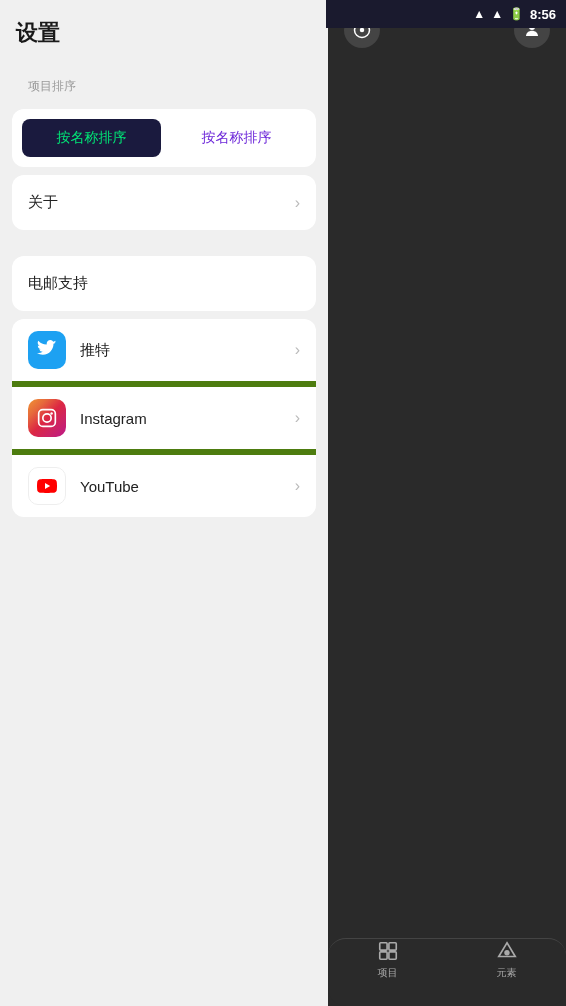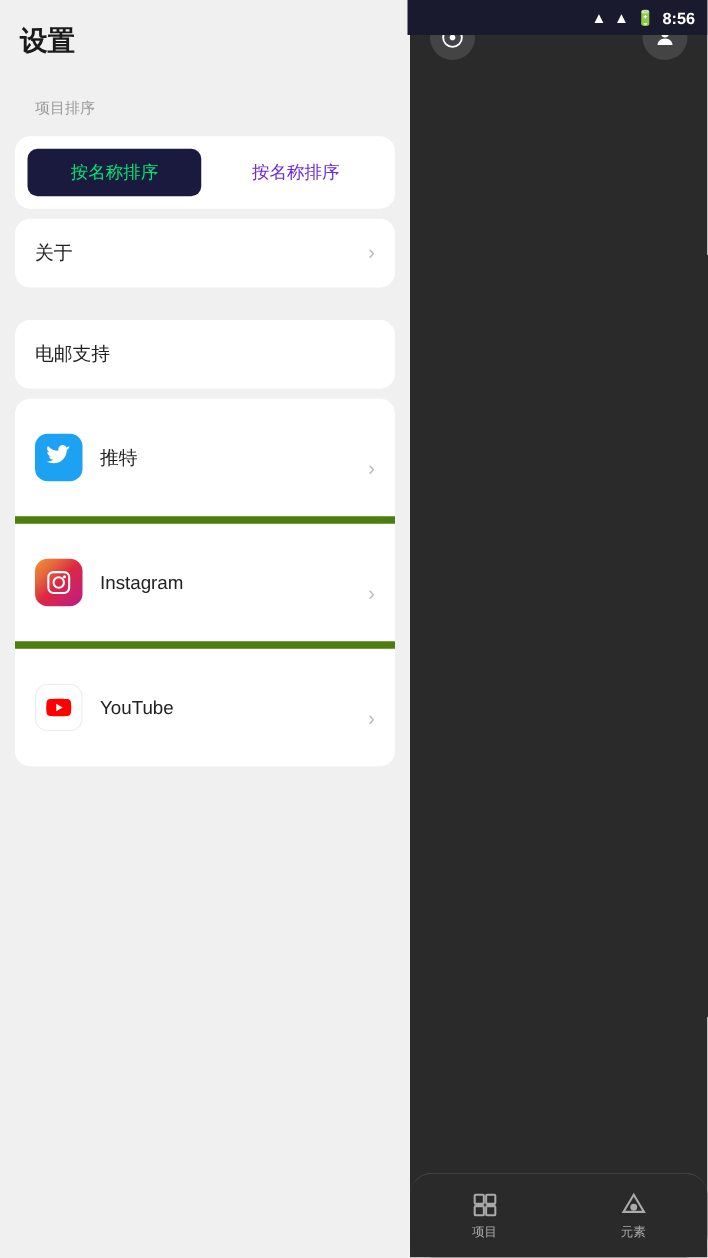--- a/index.html
+++ b/index.html
@@ -171,22 +171,22 @@
       color: #222;
     }
     .chevron {
       color: #bbb;
       font-size: 16px;
     }
 
     
     .social-item {
       display: flex;
-      align-items: flex-end;
-      padding: 28px 16px;
+      align-items: center;
+      padding: 12px 16px;
       cursor: pointer;
       justify-content: space-between;
     }
     .social-item + .social-item {
       border-top: 6px solid #4d7c0f;
     }
     .social-left {
       display: flex;
       align-items: center;
       gap: 14px;
@@ -241,21 +241,21 @@
 
     
     .bottom-nav {
       position: absolute;
       bottom: 0;
       right: 0;
       width: 238px;
       height: 68px;
       background: #2a2a2a;
       display: flex;
-      align-items: center;
+      align-items: flex-start;
       justify-content: space-around;
       border-top: 1px solid #444;
       border-radius: 18px;
     }
     .nav-item {
       display: flex;
       flex-direction: column;
       align-items: center;
       gap: 3px;
       cursor: pointer;

